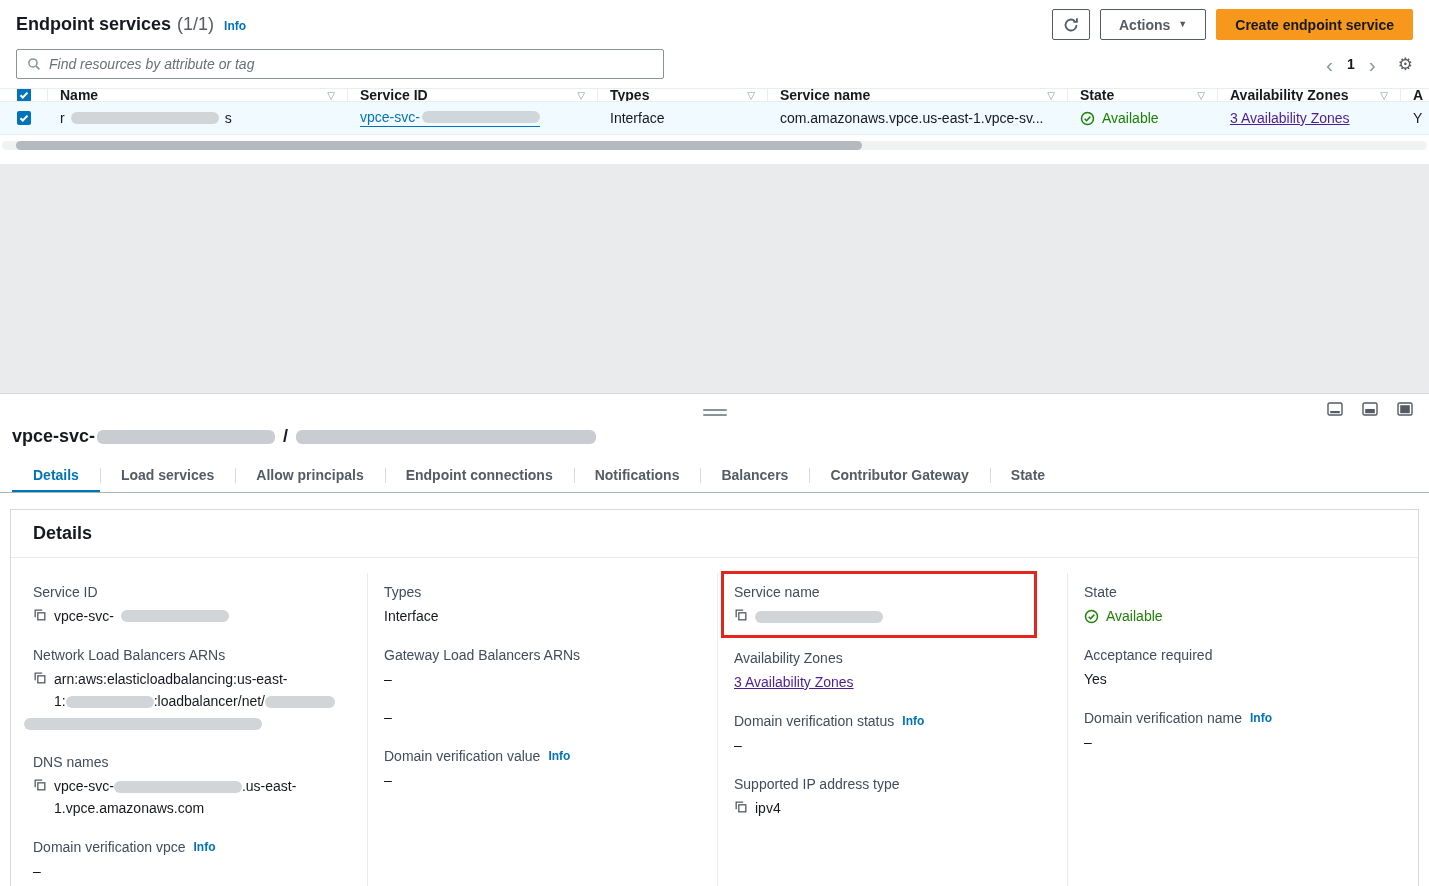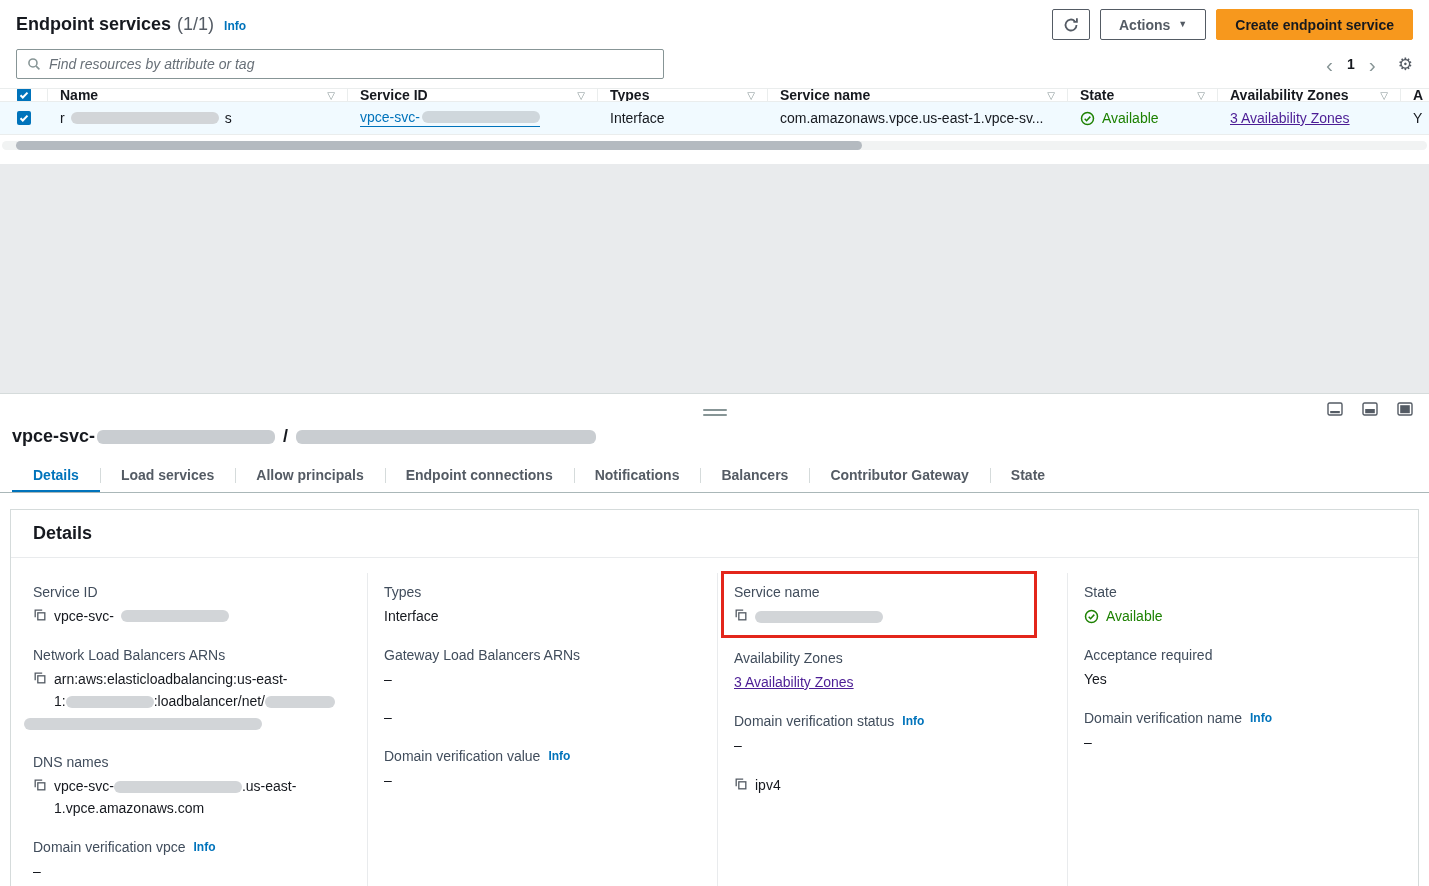--- a/index.html
+++ b/index.html
@@ -389,20 +389,21 @@
           <div class="field-label">
             <span>Domain verification status</span>
             <span class="info-sm">Info</span>
           </div>
           <div class="field-value">
               <span>–</span>
             </div>
         </div>
 
         <div class="field">
+          <div class="field-label">Supported IP address type</div>
           <div class="field-value">
             <span class="copy-icon">
               <svg width="14" height="14" viewBox="0 0 16 16" fill="none" stroke="#545b64" stroke-width="1.5">
                   <rect x="5.5" y="5.5" width="8" height="8"></rect>
                   <path d="M2.5 10.5v-8h8"></path>
                 </svg>
             </span>
             <span>ipv4</span>
           </div>
         </div>

